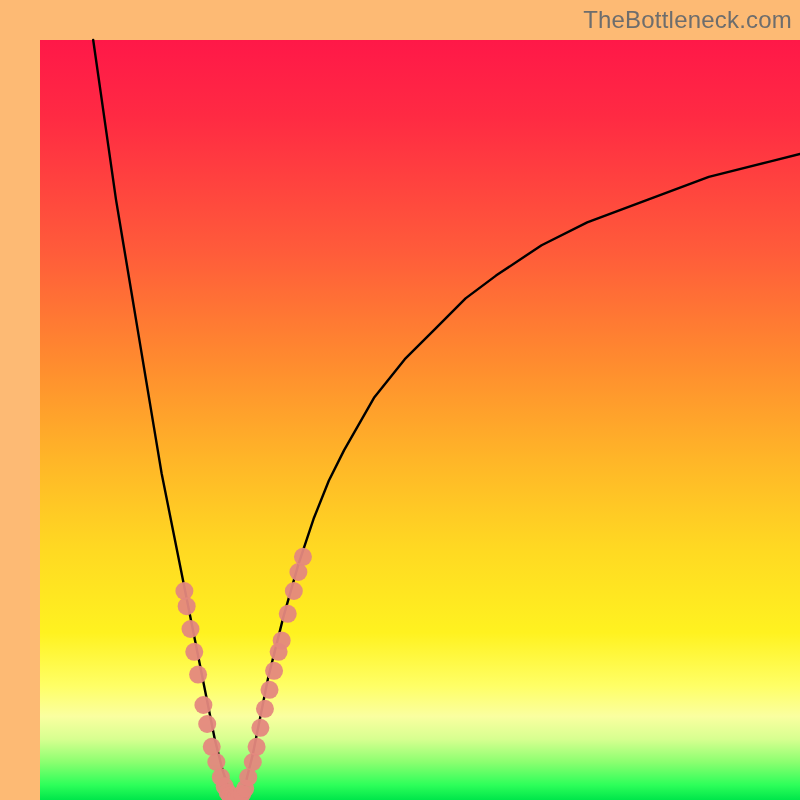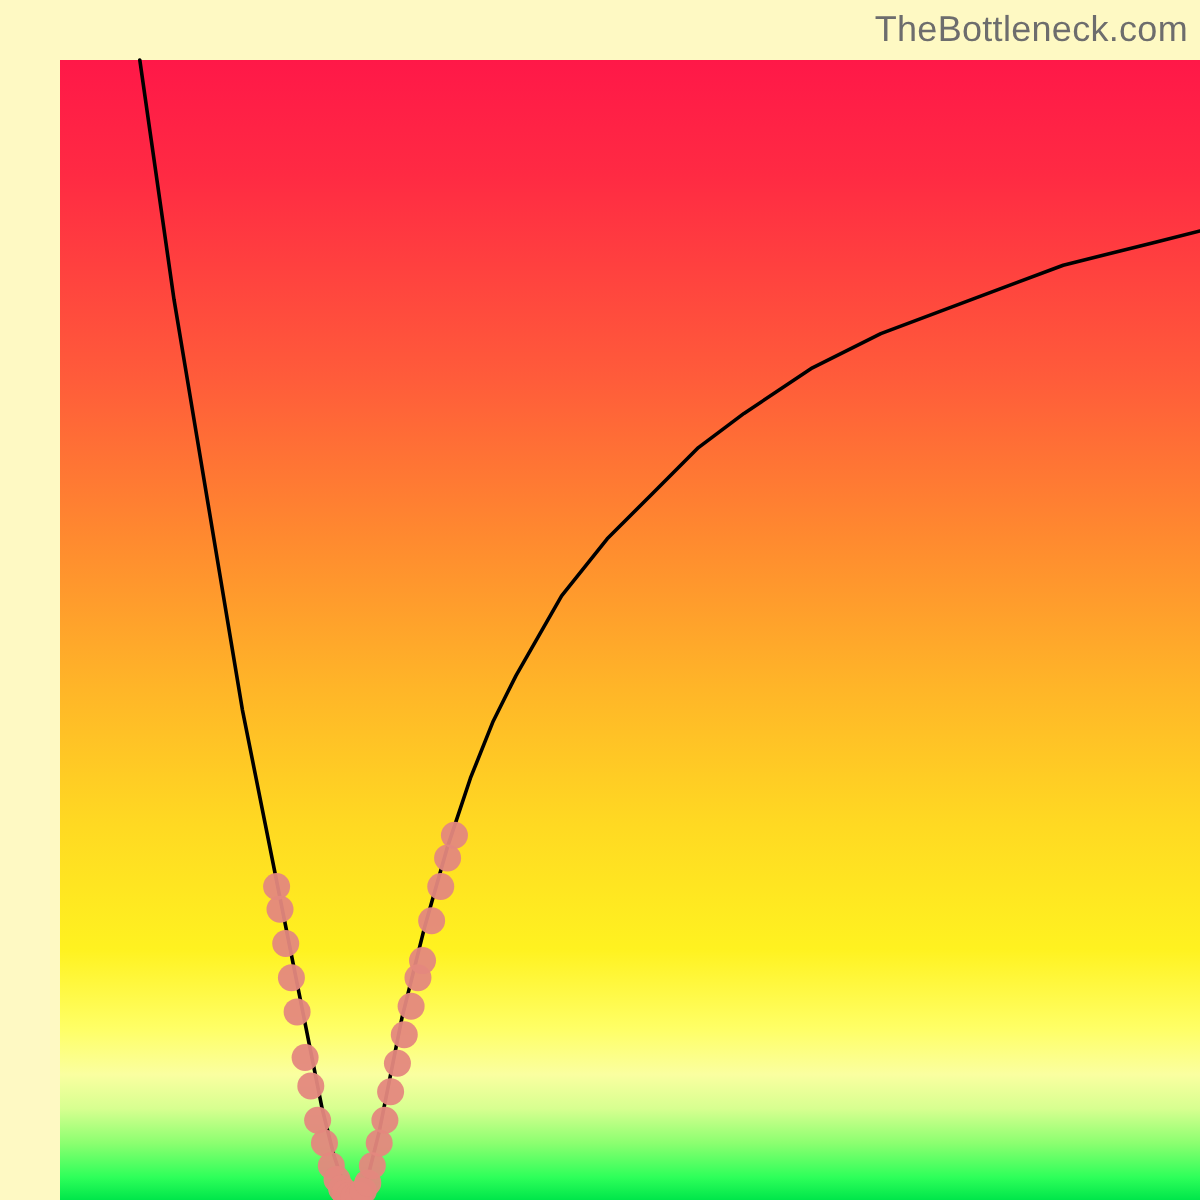--- a/index.html
+++ b/index.html
@@ -8,21 +8,21 @@
     width: 800px;
     height: 800px;
     overflow: hidden;
     background: #000;
     font-family: Arial, Helvetica, sans-serif;
   }
   .frame {
     position: relative;
     width: 800px;
     height: 800px;
-    background: #fef9c3;
+    background: #fdba74;
   }
   .plot-area {
     position: absolute;
     left: 40px;
     top: 40px;
     width: 760px;
     height: 760px;
     
     background: linear-gradient(
       to bottom,

